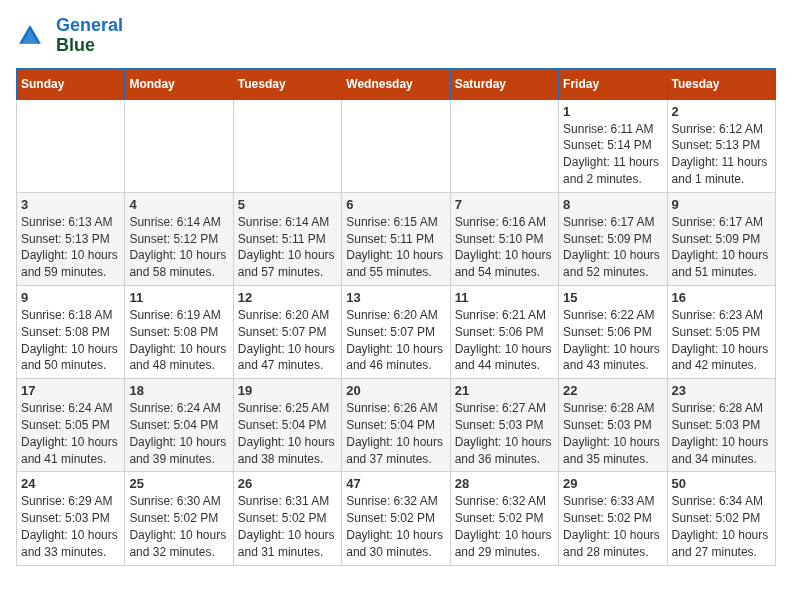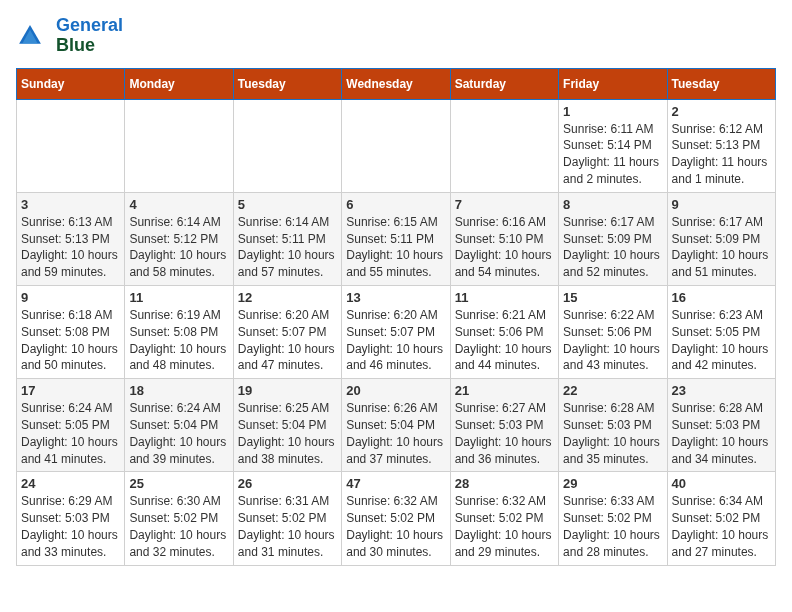--- a/index.html
+++ b/index.html
@@ -251,19 +251,19 @@
           </td>
           <td>
             <div class="day-num">28</div>
             <div class="day-info">Sunrise: 6:32 AM<br>Sunset: 5:02 PM<br>Daylight: 10 hours<br>and 29 minutes.</div>
           </td>
           <td>
             <div class="day-num">29</div>
             <div class="day-info">Sunrise: 6:33 AM<br>Sunset: 5:02 PM<br>Daylight: 10 hours<br>and 28 minutes.</div>
           </td>
           <td>
-            <div class="day-num">40</div>
+            <div class="day-num">50</div>
             <div class="day-info">Sunrise: 6:34 AM<br>Sunset: 5:02 PM<br>Daylight: 10 hours<br>and 27 minutes.</div>
           </td>
         </tr>
       </tbody>
   </table>
 </div>
 
 </body></html>

